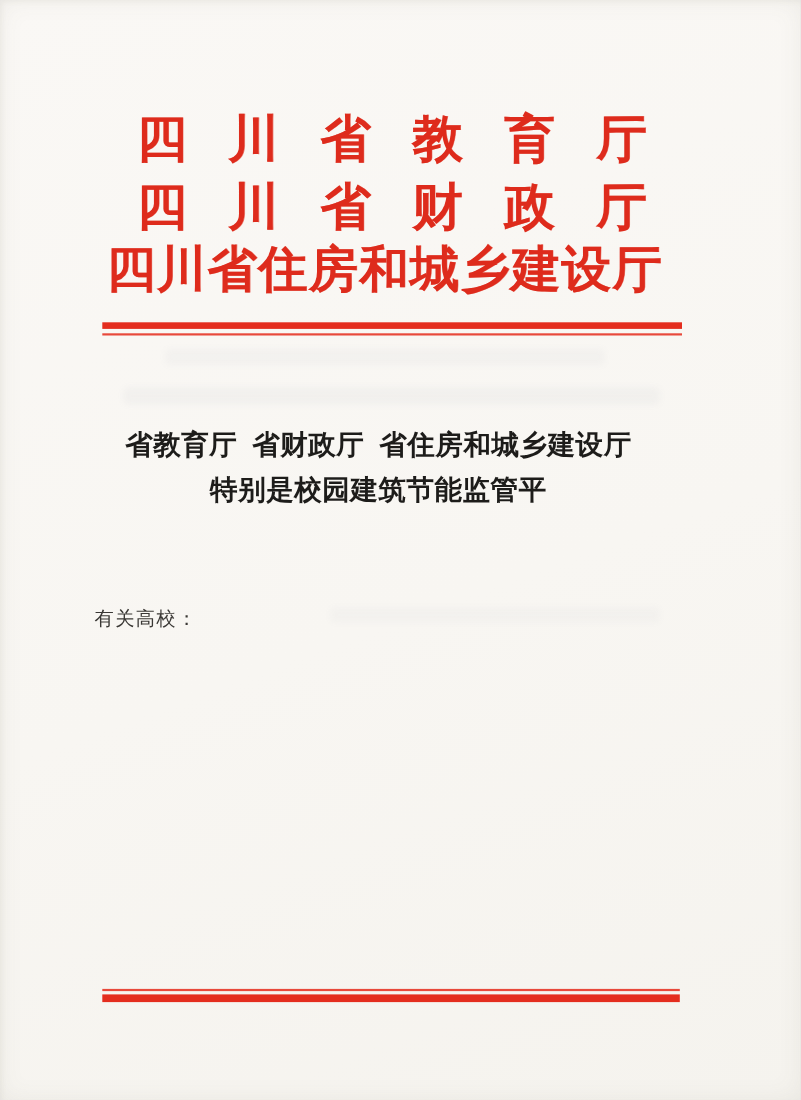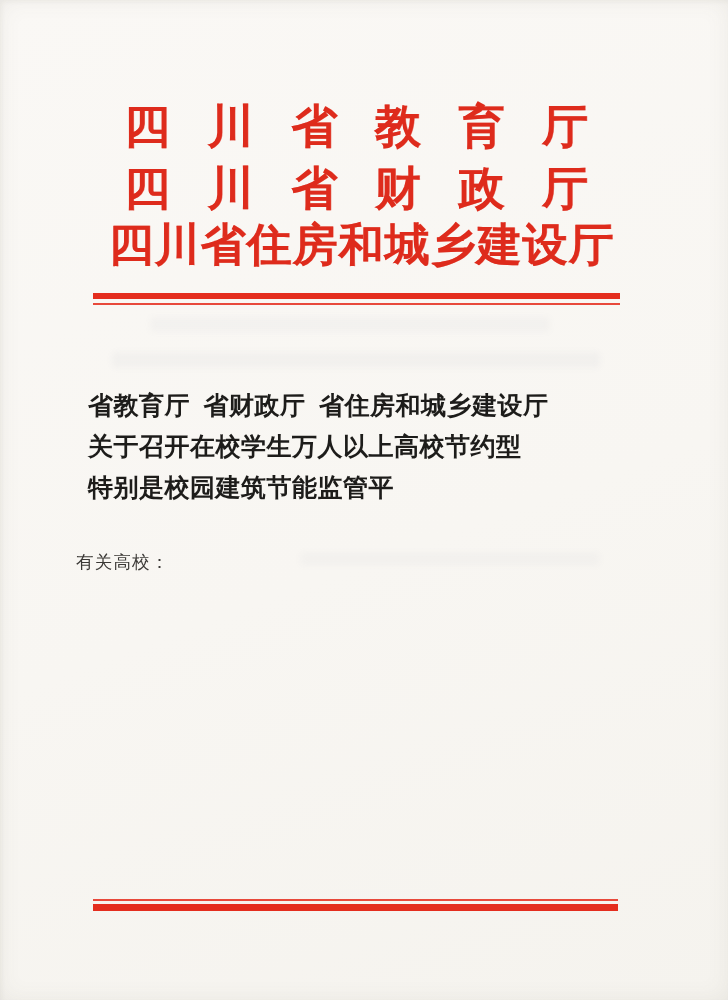--- a/index.html
+++ b/index.html
@@ -33,21 +33,21 @@
     line-height: 54px;
     display: flex;
     justify-content: space-between;
     text-shadow: 0.5px 0 0 rgba(222,43,28,0.55);
   }
   .lh-line.l1 { top: 100px; }
   .lh-line.l2 { top: 162px; }
   .lh-line3 {
     position: absolute;
     top: 218px;
-    left: 16px;
+    left: 4px;
     width: 100%;
     transform: translateX(-11px);
     font-size: 45px;
     line-height: 54px;
     letter-spacing: 1px;
     white-space: nowrap;
     text-shadow: 0.5px 0 0 rgba(222,43,28,0.55);
   }
 
   
@@ -67,36 +67,36 @@
   }
   .ghost.g1 { left: 150px; top: 317px; width: 400px; height: 15px; opacity: 0.05; }
   .ghost.g2 { left: 112px; top: 352px; width: 488px; height: 16px; opacity: 0.06; }
   .ghost.g3 { left: 300px; top: 552px; width: 300px; height: 14px; opacity: 0.045; }
 
   
   .doc-title {
     position: absolute;
     left: 88px; top: 385px;
     width: 512px;
-    text-align: left;
+    text-align: center;
     color: #1d1c1a;
     font-weight: bold;
   }
   .title-line {
     height: 41px;
     line-height: 41px;
     font-size: 25px;
     letter-spacing: 0.5px;
     white-space: pre-wrap;
   }
 
   
   .salutation {
     position: absolute;
-    left: 76px; top: 548px;
+    left: 86px; top: 548px;
     font-size: 17.5px;
     letter-spacing: 1.2px;
     line-height: 28px;
     color: #3a3835;
   }
   .body-block {
     position: absolute;
     left: 88px; top: 590px;
     width: 520px;
     color: #3a3835;
@@ -145,21 +145,20 @@
 
   <div class="rule top-thick"></div>
   <div class="rule top-thin"></div>
 
   <div class="ghost g1"></div>
   <div class="ghost g2"></div>
   <div class="ghost g3"></div>
 
   <div class="doc-title">
     <div class="title-line">省教育厅  省财政厅  省住房和城乡建设厅</div>
-    <div class="title-line">关于召开在校学生万人以上高校节约型</div>
     <div class="title-line">特别是校园建筑节能监管平</div>
   </div>
 
   <div class="salutation">有关高校：</div>
 
 
   <div class="rule bottom-thin"></div>
   <div class="rule bottom-thick"></div>
 
 </div>

